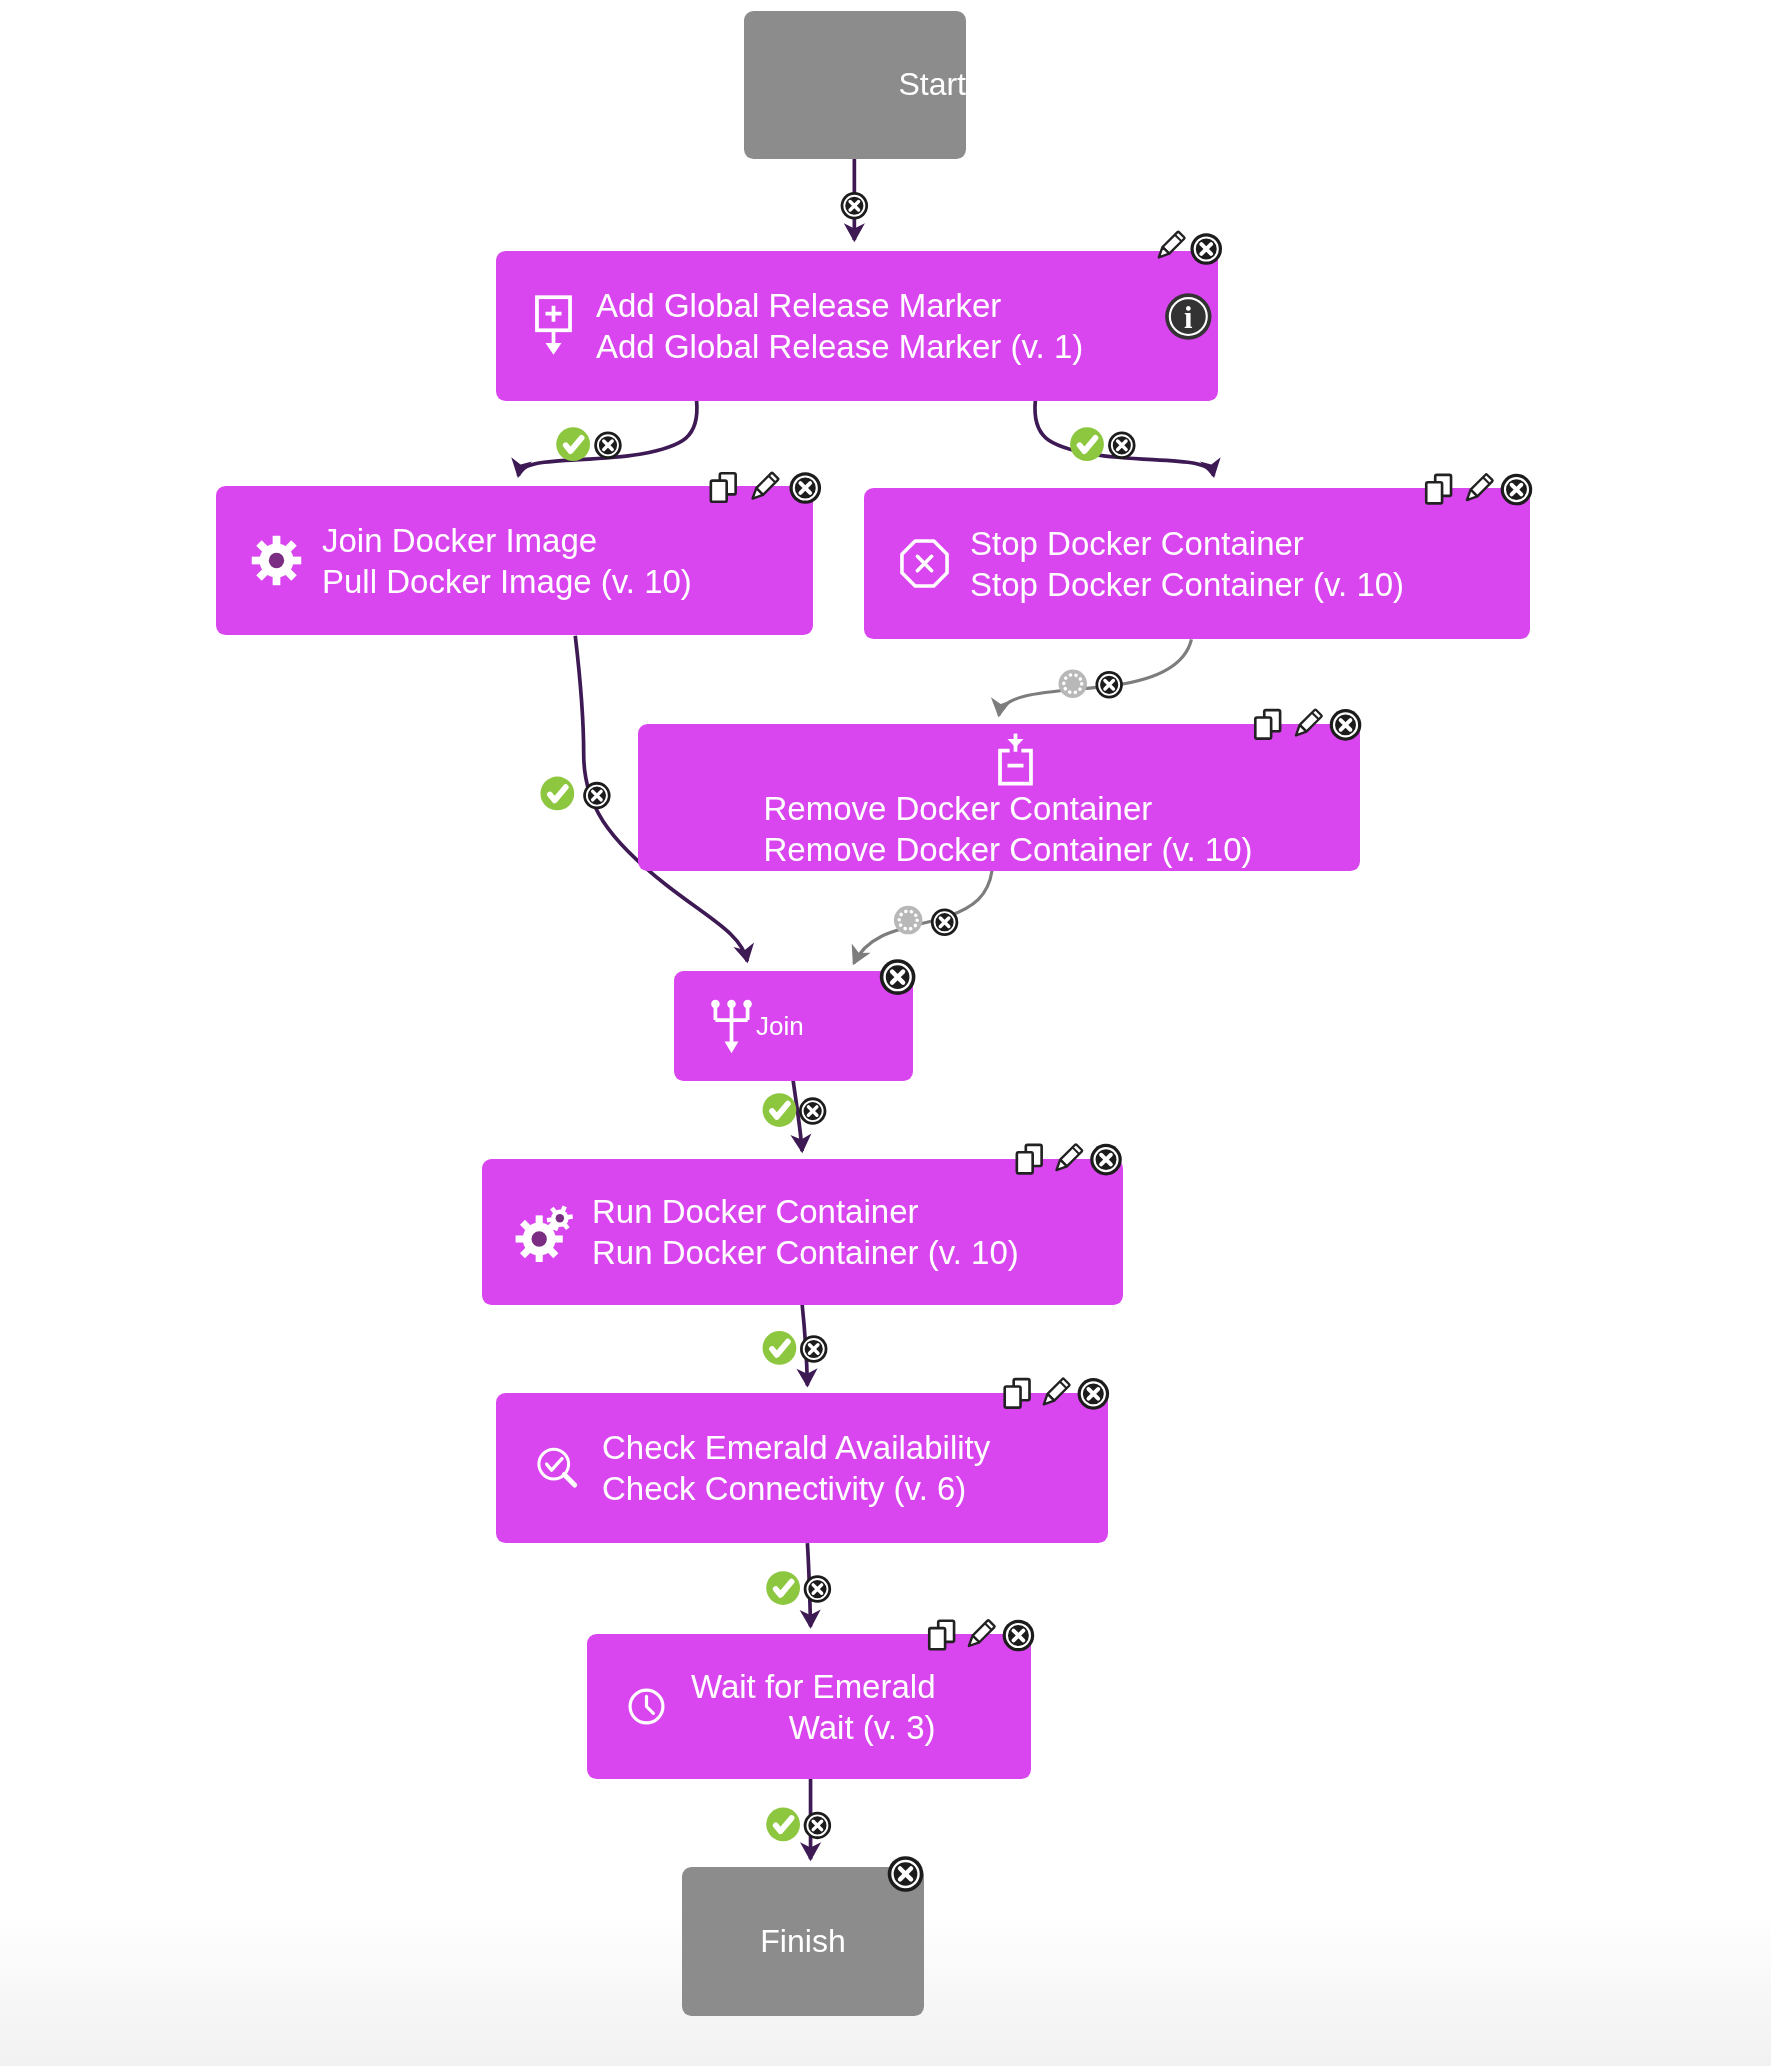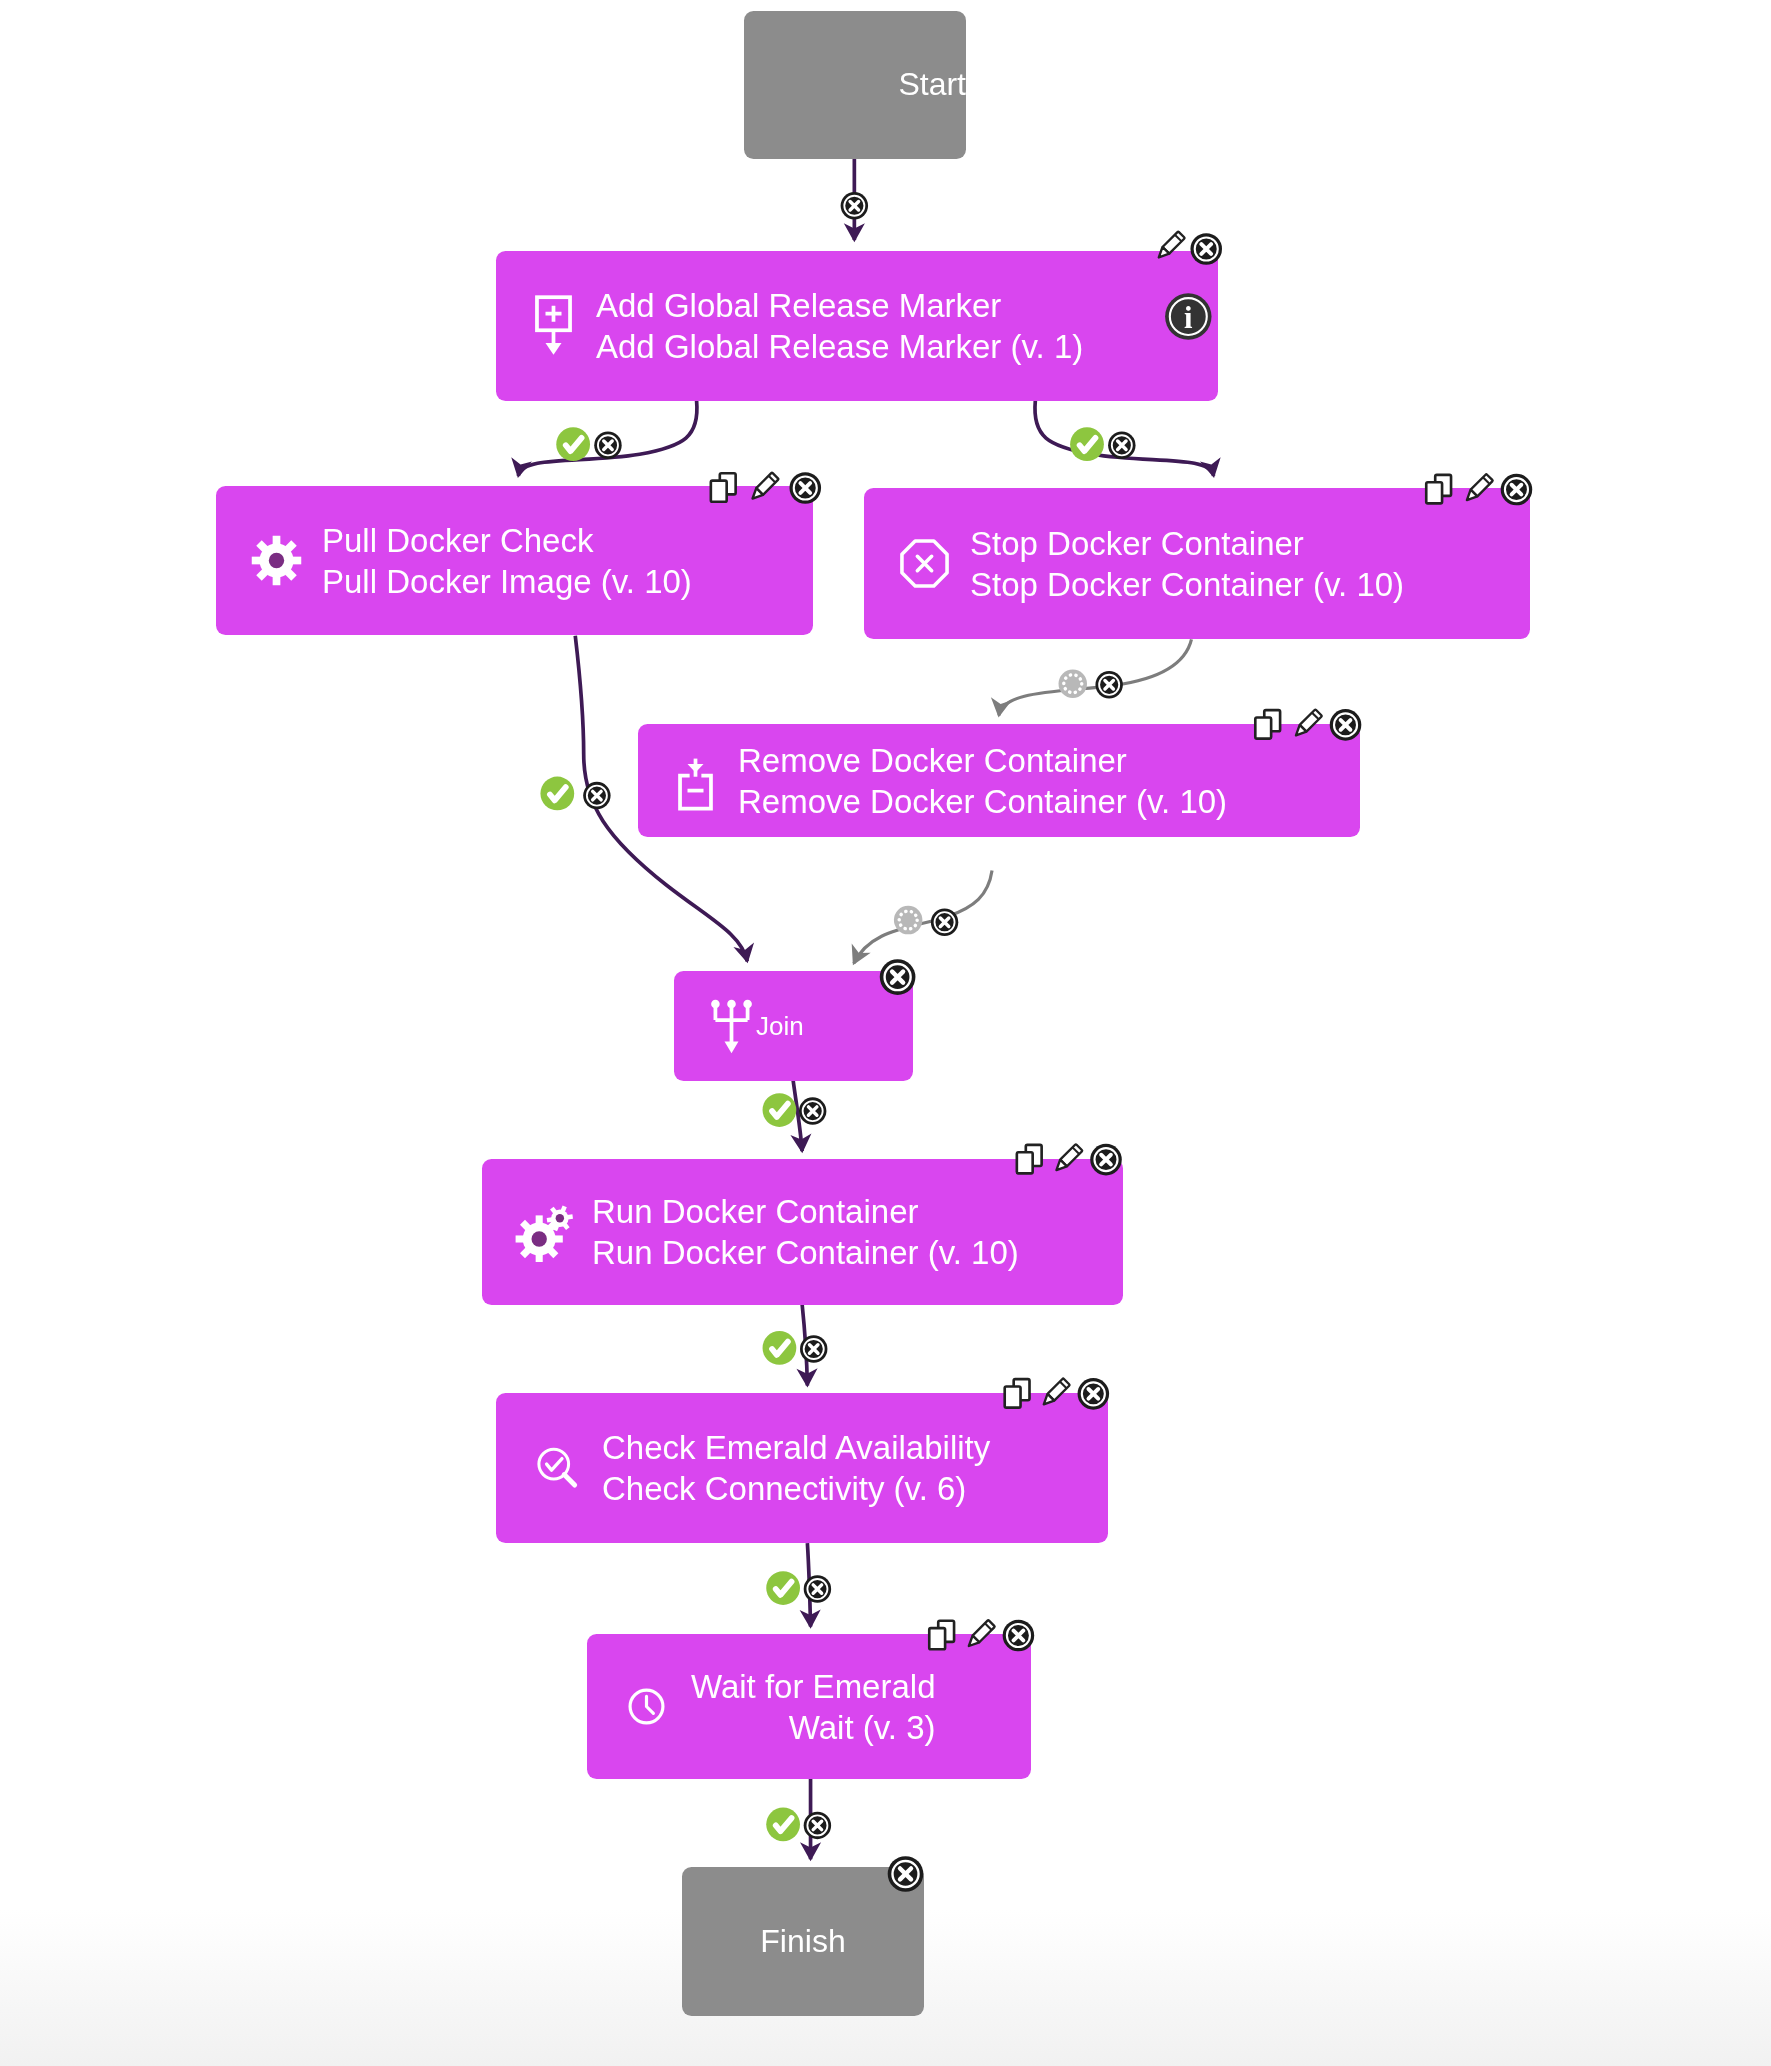--- a/index.html
+++ b/index.html
@@ -134,37 +134,37 @@
             <rect x="-7" y="-45" width="14" height="16"></rect>
           </g>
         <g transform="rotate(315)">
             <rect x="-7" y="-45" width="14" height="16"></rect>
           </g>
         <circle r="31" fill="#ffffff"></circle>
       </g>
       <circle r="14" fill="#7a2d82"></circle>
     </svg>
     <div class="ntext">
-      <div class="t1">Pull Docker Check</div>
+      <div class="t1">Join Docker Image</div>
       <div class="t2">Pull Docker Image (v. 10)</div>
     </div>
   </div>
 
   <div class="node purple" style="left:864px;top:488px;width:666px;height:151px;">
     <svg class="nicon" width="55" height="55" viewBox="-50 -50 100 100">
       <polygon points="-17,-41 17,-41 41,-17 41,17 17,41 -17,41 -41,17 -41,-17" fill="none" stroke="#ffffff" stroke-width="6.5" stroke-linejoin="round"></polygon>
       <path d="M-13 -13 L13 13 M-13 13 L13 -13" stroke="#ffffff" stroke-width="6.5" stroke-linecap="round"></path>
     </svg>
     <div class="ntext">
       <div class="t1">Stop Docker Container</div>
       <div class="t2">Stop Docker Container (v. 10)</div>
     </div>
   </div>
 
-  <div class="node purple" style="left:638px;top:724px;width:722px;height:113px;">
+  <div class="node purple" style="left:638px;top:724px;width:722px;height:147px;flex-direction:column;">
     <svg class="nicon" width="49" height="64" viewBox="0 0 90 120">
       <path d="M30 8 L60 8 L45 -8 Z" transform="translate(0,18) scale(1,-1) translate(0,-18)" fill="#ffffff"></path>
       <path d="M45 18 L45 52" stroke="#ffffff" stroke-width="7"></path>
       <path d="M34 50 L16 50 L16 112 L74 112 L74 50 L56 50" fill="none" stroke="#ffffff" stroke-width="7"></path>
       <path d="M30 78 L60 78" stroke="#ffffff" stroke-width="7"></path>
     </svg>
     <div class="ntext">
       <div class="t1">Remove Docker Container</div>
       <div class="t2">Remove Docker Container (v. 10)</div>
     </div>

